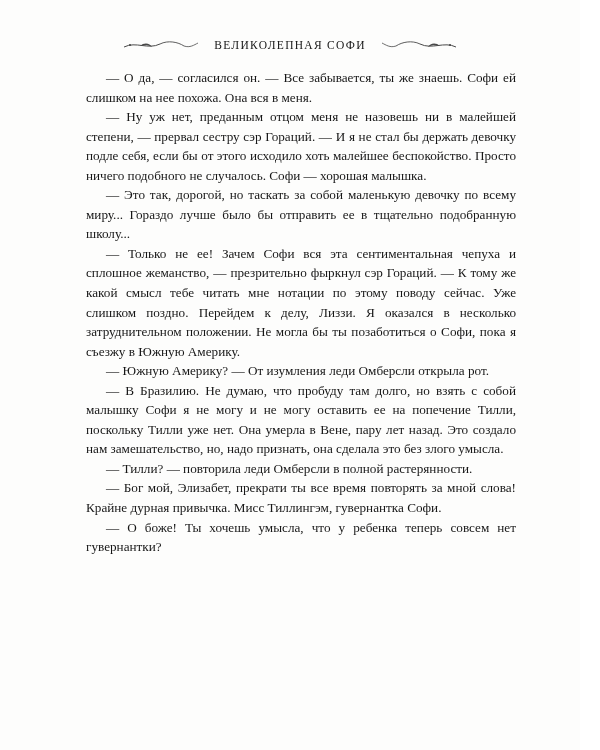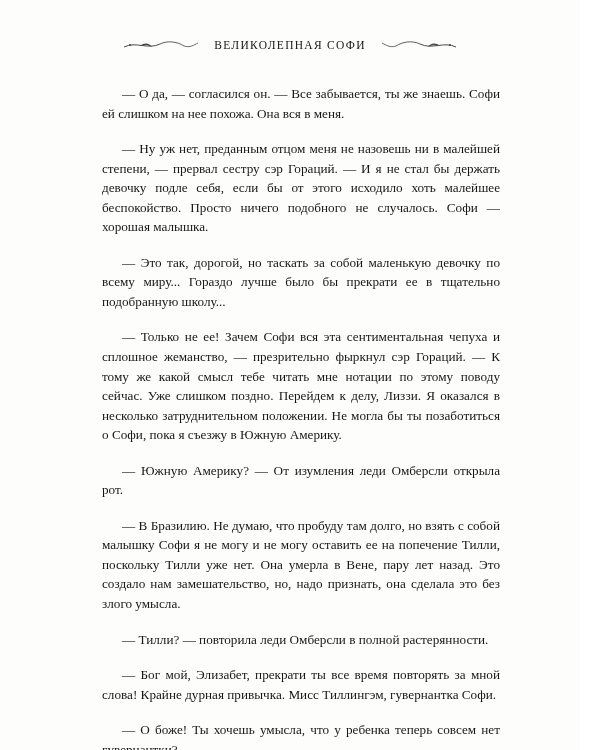--- a/index.html
+++ b/index.html
@@ -51,21 +51,21 @@
   .orn.right { margin-left: 14px; }
 
   
   .textblock {
     position: absolute;
     top: 68px;
     left: 86px;
     width: 430px;
   }
   p.para {
-    margin: 16px;
+    margin: 0;
     font-size: 13.2px;
     line-height: 19.55px;
     text-align: justify;
     text-indent: 20px;
     text-justify: inter-word;
     hyphens: manual;
     -webkit-hyphens: manual;
     color: #171717;
   }
 
@@ -115,21 +115,21 @@
         <path d="M16 8 C10 10, 6 7, 2 5" stroke="#2a2a2a" stroke-width="0.8" fill="none"></path>
         <path d="M60 8 C56 4, 50 5, 48 9 C51 7, 56 7, 60 8 Z" fill="#2a2a2a"></path>
         <circle cx="70" cy="7" r="1.1" fill="#2a2a2a"></circle>
       </svg>
     </span>
   </div>
 
   <div class="textblock">
     <p class="para">— О да, — согласился он. — Все забывается, ты же знаешь. Софи ей слишком на нее похожа. Она вся в меня.</p>
     <p class="para">— Ну уж нет, преданным отцом меня не назовешь ни в малейшей степени, — прервал сестру сэр Гораций. — И я не стал бы держать девочку подле себя, если бы от этого исходило хоть малейшее беспокойство. Просто ничего подобного не случалось. Софи — хорошая малышка.</p>
-    <p class="para">— Это так, дорогой, но таскать за собой маленькую девочку по всему миру... Гораздо лучше было бы прекрати ее в тщательно подобранную школу...</p>
+    <p class="para">— Это так, дорогой, но таскать за собой маленькую девочку по всему миру... Гораздо лучше было бы отправить ее в тщательно подобранную школу...</p>
     <p class="para">— Только не ее! Зачем Софи вся эта сентиментальная чепуха и сплошное жеманство, — презрительно фыркнул сэр Гораций. — К тому же какой смысл тебе читать мне нотации по этому поводу сейчас. Уже слишком поздно. Перейдем к делу, Лиззи. Я оказался в несколько затруднительном положении. Не могла бы ты позаботиться о Софи, пока я съезжу в Южную Америку.</p>
     <p class="para">— Южную Америку? — От изумления леди Омберсли открыла рот.</p>
     <p class="para">— В Бразилию. Не думаю, что пробуду там долго, но взять с собой малышку Софи я не могу и не могу оставить ее на попечение Тилли, поскольку Тилли уже нет. Она умерла в Вене, пару лет назад. Это создало нам замешательство, но, надо признать, она сделала это без злого умысла.</p>
     <p class="para">— Тилли? — повторила леди Омберсли в полной растерянности.</p>
     <p class="para">— Бог мой, Элизабет, прекрати ты все время повторять за мной слова! Крайне дурная привычка. Мисс Тиллингэм, гувернантка Софи.</p>
     <p class="para">— О боже! Ты хочешь умысла, что у ребенка теперь совсем нет гувернантки?</p>
   </div>
 
 
 </div>

